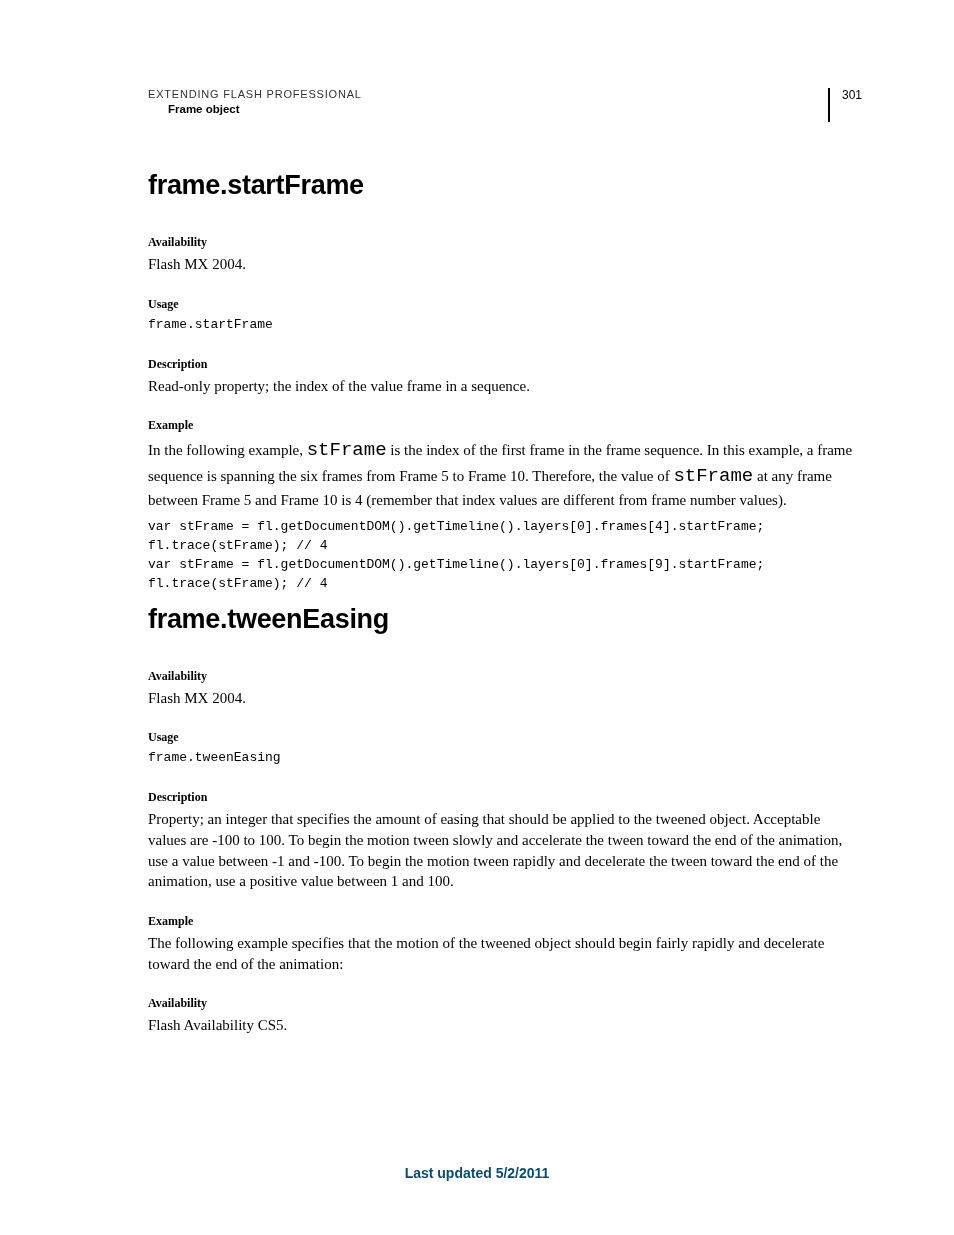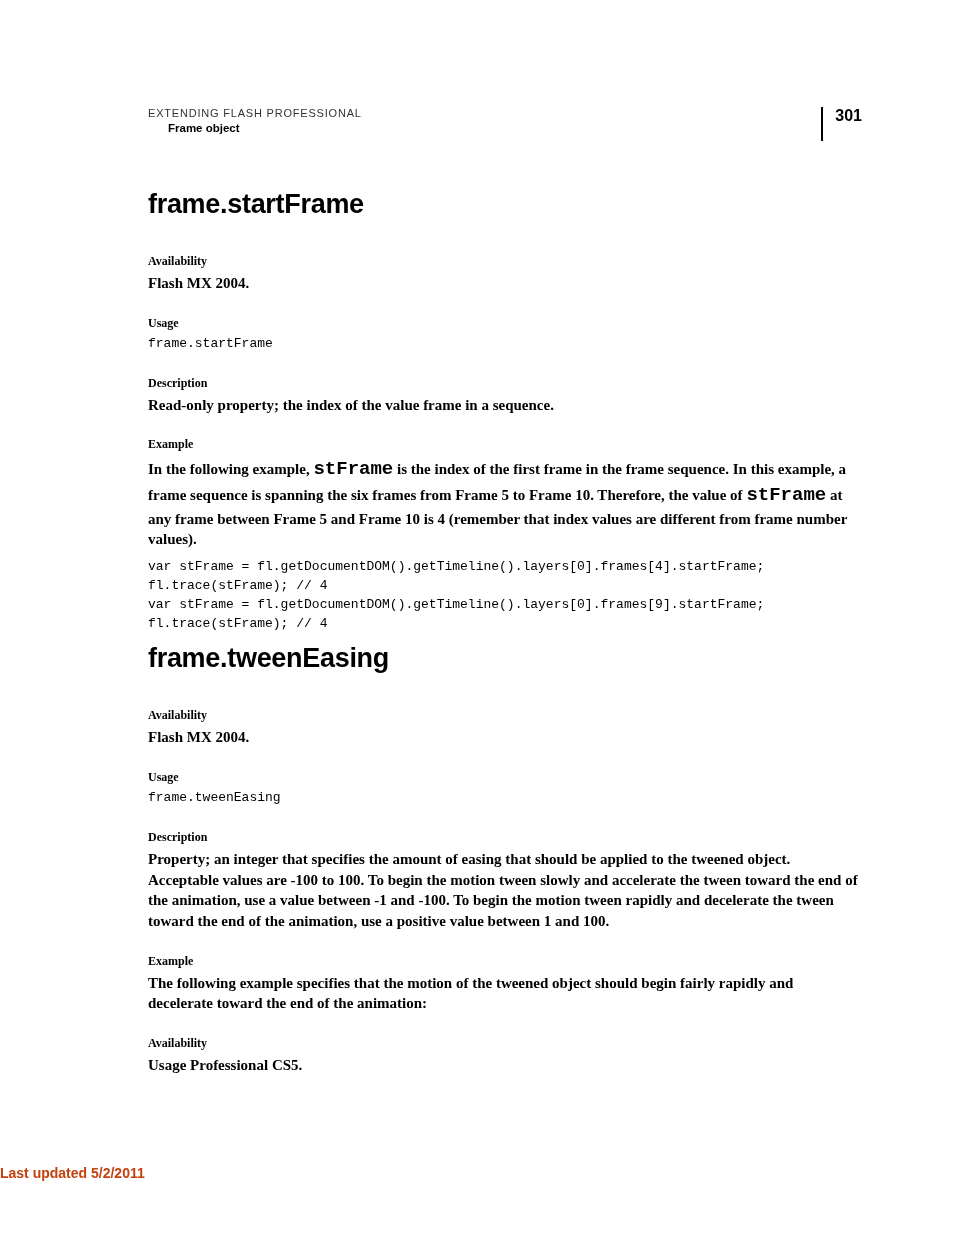--- a/index.html
+++ b/index.html
@@ -6,21 +6,20 @@
   body {
     background: #fff;
     font-family: "Minion Pro", Georgia, "Times New Roman", serif;
     color: #000;
     width: 954px;
     height: 1235px;
     position: relative;
   }
   .page {
     padding: 88px 92px 0 148px;
-    margin-top: 19px;
   }
   .running-head {
     display: flex;
     align-items: flex-start;
     margin-bottom: 48px;
   }
   .head-left {
     flex: 1;
   }
   .head-product {
@@ -40,67 +39,68 @@
   }
   .head-right {
     border-left: 2px solid #000;
     padding-left: 12px;
     height: 34px;
     display: flex;
     align-items: flex-start;
   }
   .page-num {
     font-family: "Myriad Pro", "Helvetica Neue", Arial, sans-serif;
-    font-size: 16px;
-    font-weight: 700;
+    font-size: 12px;
+    font-weight: 400;
   }
   h1.topic {
     font-family: "Myriad Pro", "Helvetica Neue", Arial, sans-serif;
     font-size: 27px;
     font-weight: 700;
     letter-spacing: -0.3px;
     margin-top: 10px;
     margin-bottom: 34px;
   }
   .subhead {
     font-family: "Minion Pro", Georgia, serif;
     font-size: 12px;
     font-weight: 700;
     margin-top: 22px;
     margin-bottom: 4px;
   }
   .body {
     font-family: "Minion Pro", Georgia, serif;
     font-size: 15px;
     line-height: 1.38;
-    font-weight: 700;
+    font-weight: 400;
   }
   .code-inline {
     font-family: "Courier New", Courier, monospace;
     font-size: 19px;
   }
   pre.code {
     font-family: "Courier New", Courier, monospace;
     font-size: 13px;
     line-height: 1.45;
     white-space: pre;
     margin-top: 8px;
   }
   .section-gap {
     margin-top: 52px;
   }
   .footer {
     position: absolute;
     bottom: 54px;
     left: 0;
     right: 0;
+    text-align: center;
     font-family: "Myriad Pro", "Helvetica Neue", Arial, sans-serif;
     font-size: 14px;
     font-weight: 700;
-    color: #c2410c;
+    color: #0c4a6e;
   }
 </style>
 </head>
 <body>
 
 <div class="page">
   <div class="running-head">
     <div class="head-left">
       <div class="head-product">EXTENDING FLASH PROFESSIONAL</div>
       <div class="head-section">Frame object</div>
@@ -139,17 +139,17 @@
   <pre class="code" style="margin-top:4px;">frame.tweenEasing</pre>
 
   <div class="subhead">Description</div>
   <div class="body">Property; an integer that specifies the amount of easing that should be applied to the tweened object. Acceptable values are -100 to 100. To begin the motion tween slowly and accelerate the tween toward the end of the animation, use a value between -1 and -100. To begin the motion tween rapidly and decelerate the tween toward the end of the animation, use a positive value between 1 and 100.</div>
 
   <div class="subhead">Example</div>
   <div class="body">The following example specifies that the motion of the tweened object should begin fairly rapidly and decelerate toward the end of the animation:</div>
 
 
   <div class="subhead">Availability</div>
-  <div class="body">Usage Professional CS5.</div>
+  <div class="body">Flash Availability CS5.</div>
 
 </div>
 
 <div class="footer">Last updated 5/2/2011</div>
 
 </body></html>

